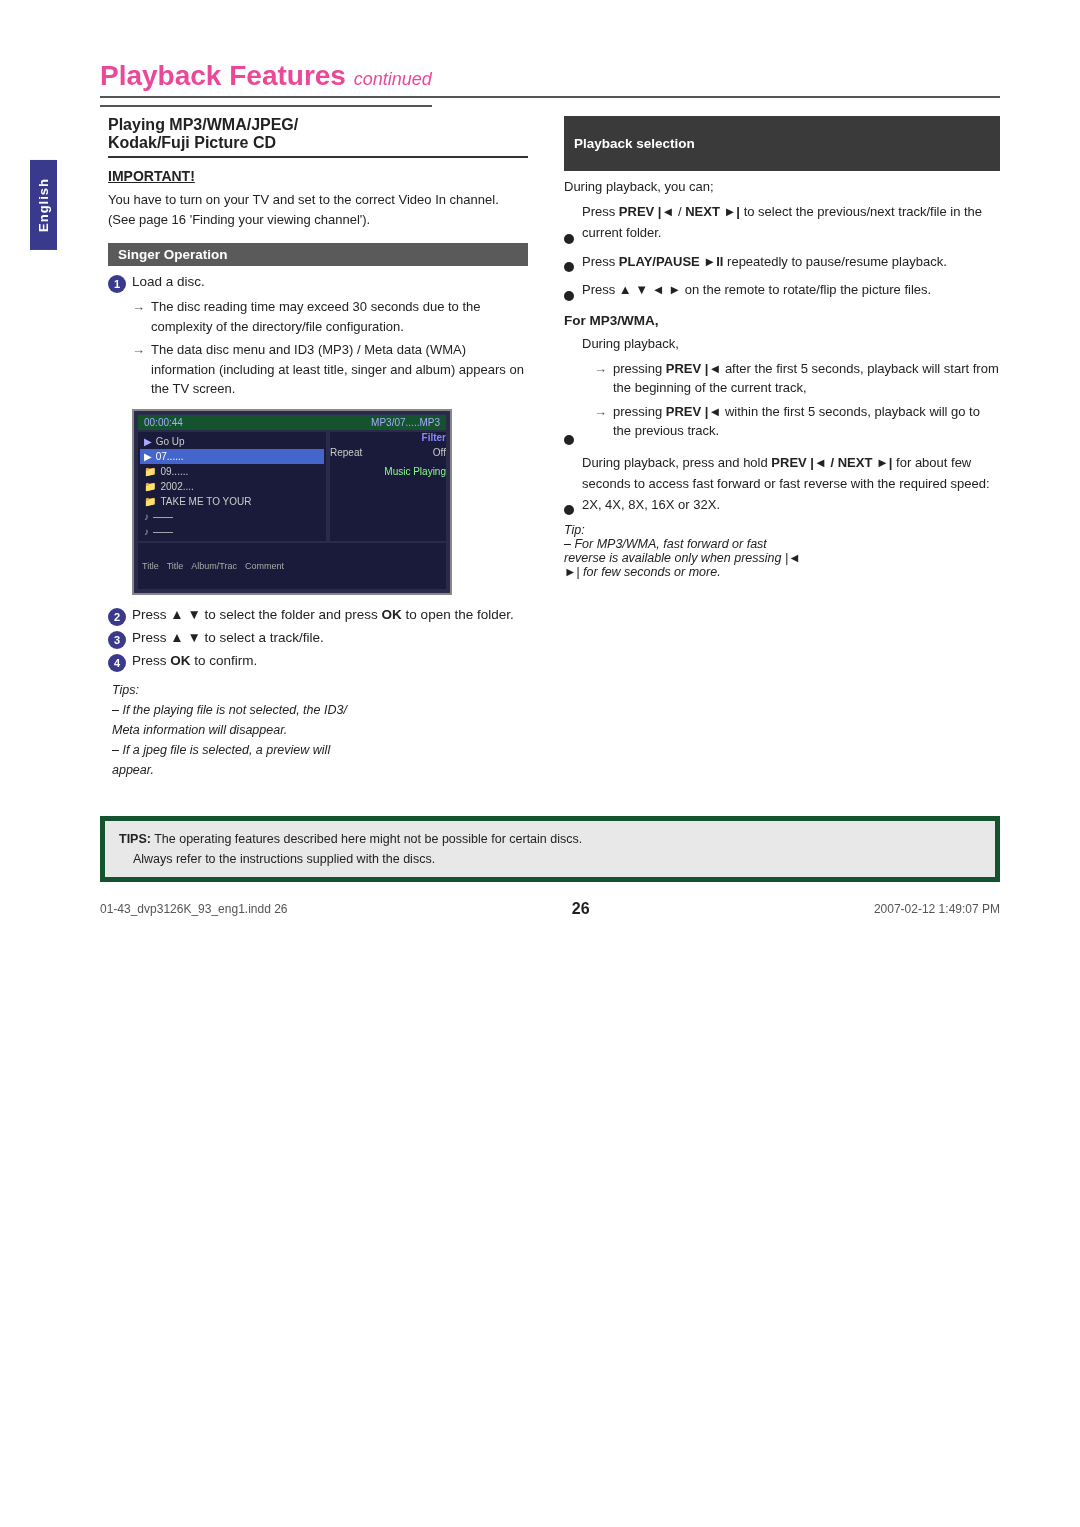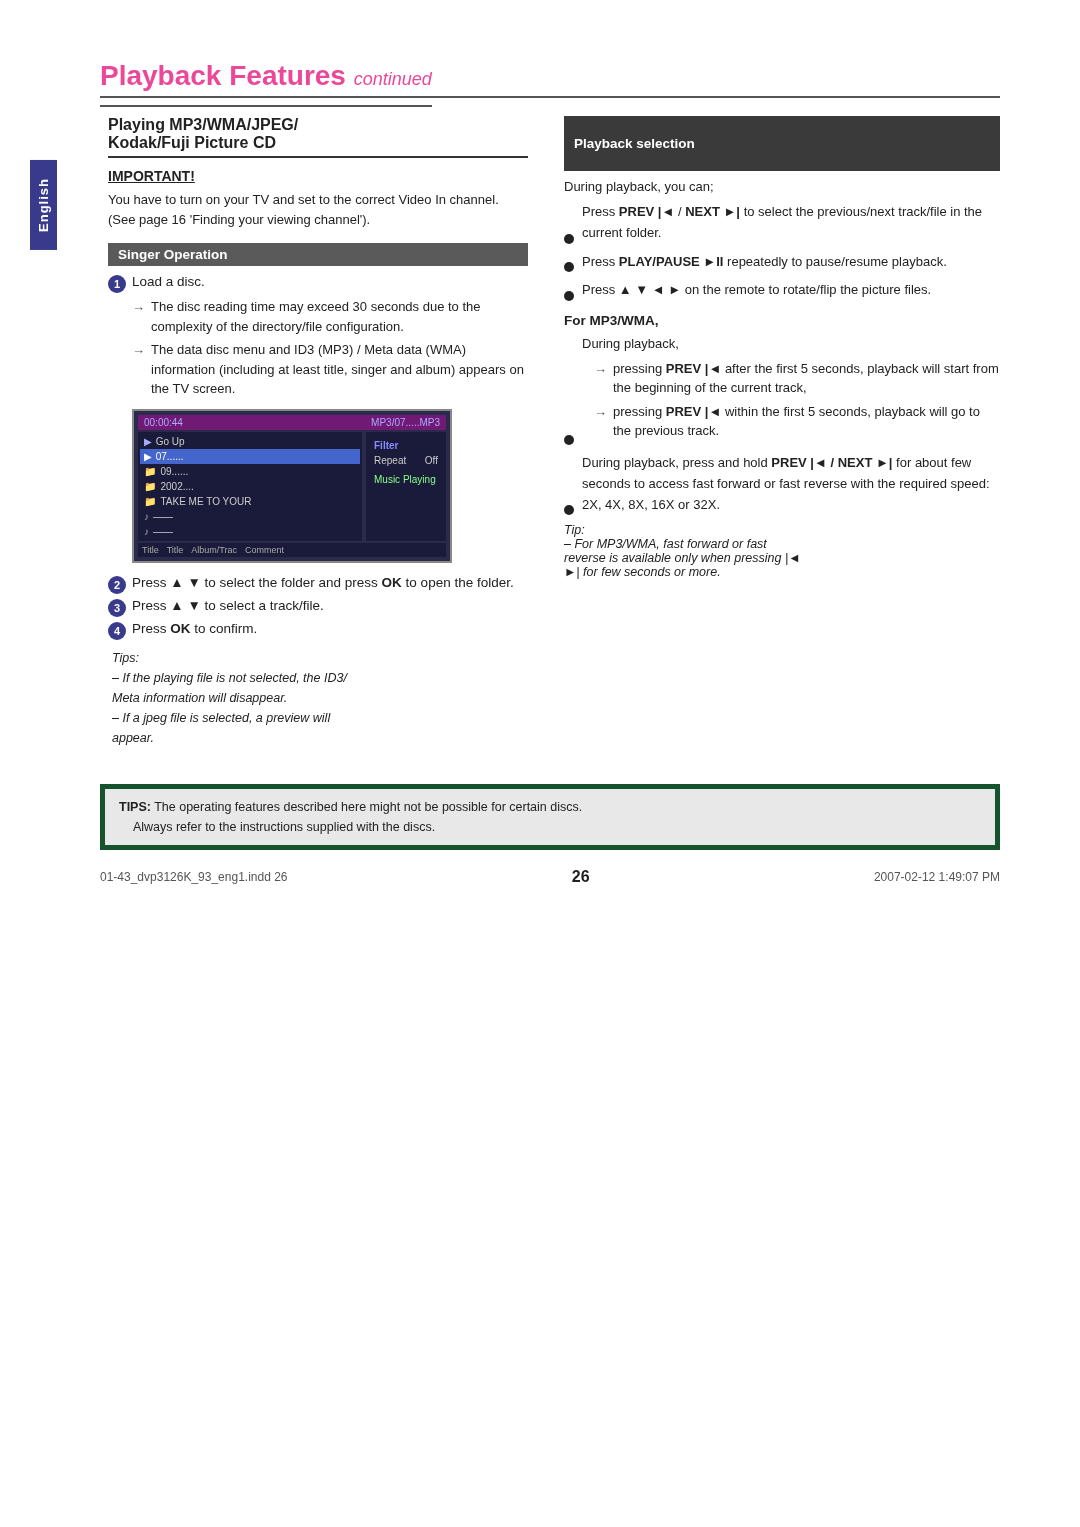--- a/index.html
+++ b/index.html
@@ -155,21 +155,21 @@
       background: #2a2a4a;
       width: 320px;
       margin: 10px 0 12px 24px;
       padding: 4px;
       font-size: 10px;
       color: #fff;
     }
     .tv-top-bar {
       display: flex;
       justify-content: space-between;
-      background: #701a75;
+      background: #14532d;
       padding: 2px 6px;
       font-size: 10px;
       color: #aaf;
       margin-bottom: 2px;
     }
     .tv-content {
       display: flex;
       gap: 4px;
     }
     .tv-list {
@@ -183,23 +183,24 @@
       color: #ccc;
       display: flex;
       align-items: center;
       gap: 4px;
     }
     .tv-list-item.selected {
       background: #4466cc;
       color: #fff;
     }
     .tv-right-panel {
-      width: 80px;
+      width: 116px;
       background: #1a1a3a;
-      padding: 8px;
+      padding: 0;
+      text-align: right;
     }
     .filter-label {
       color: #88f;
       font-size: 10px;
       font-weight: bold;
       margin-bottom: 4px;
     }
     .filter-item {
       display: flex;
       justify-content: space-between;
@@ -209,21 +210,21 @@
     }
     .music-playing {
       color: #8f8;
       font-size: 10px;
       margin-top: 8px;
     }
     .tv-bottom-bar {
       display: flex;
       gap: 8px;
       background: #1a1a3a;
-      padding: 2px 4px;
+      padding: 18px 4px;
       font-size: 9px;
       color: #aaa;
       margin-top: 2px;
     }
 
     
     .tips-section {
       font-style: italic;
       font-size: 12.5px;
       margin-top: 8px;

